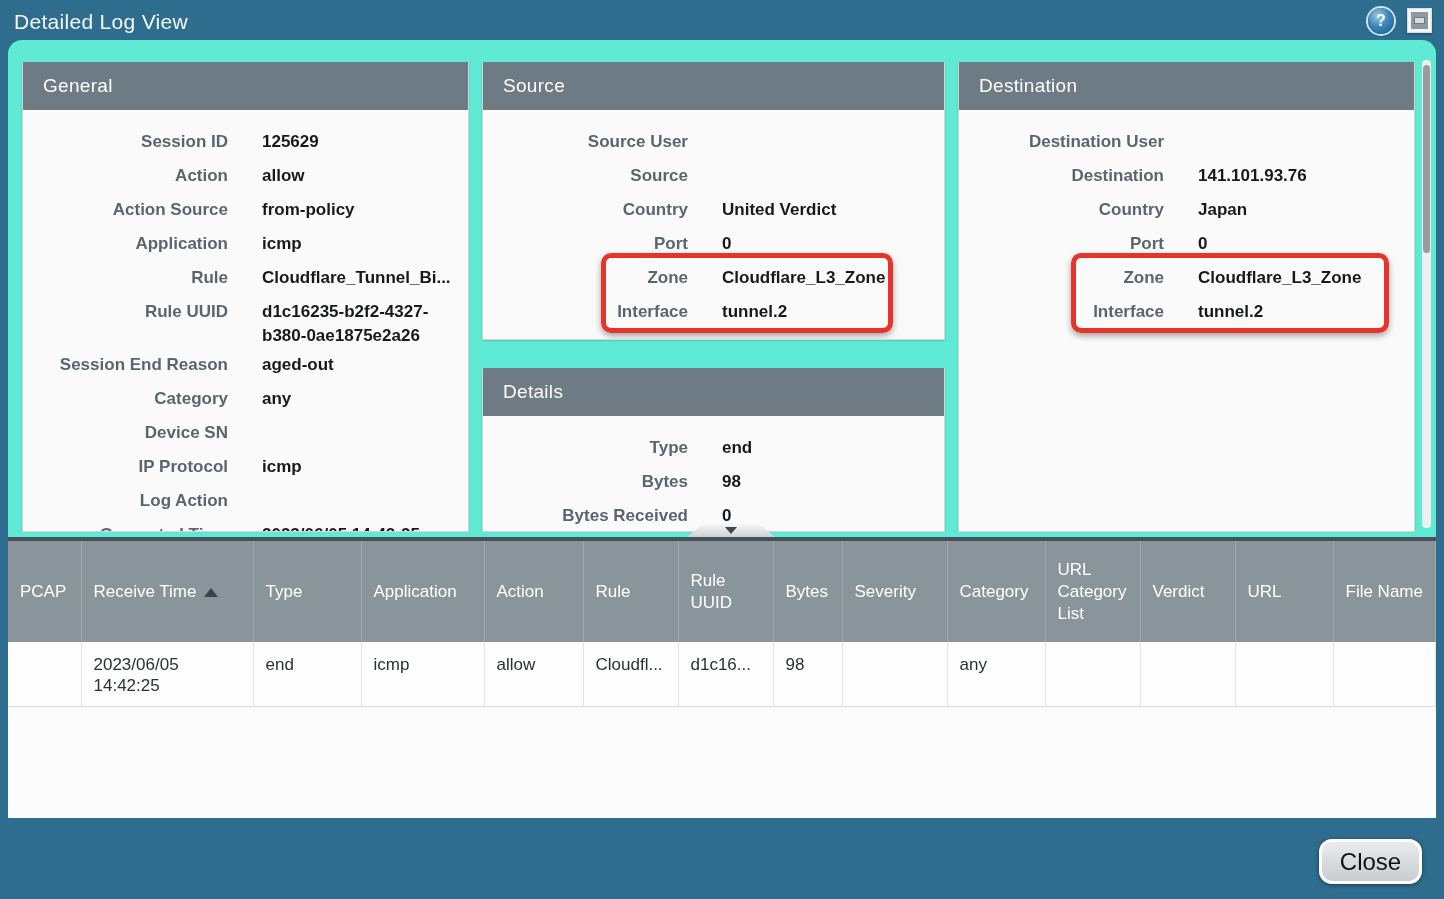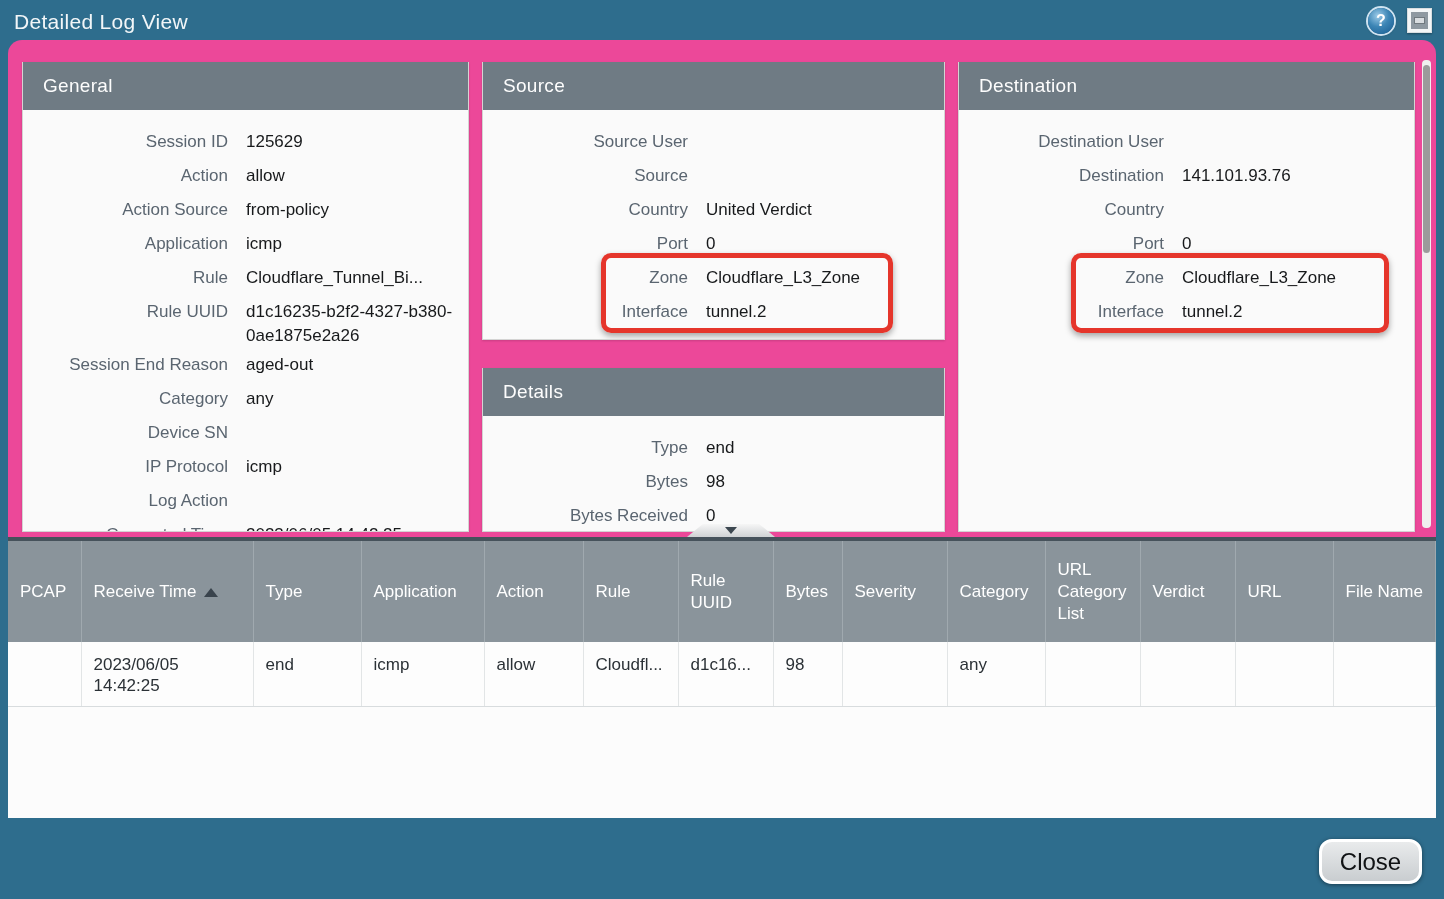--- a/index.html
+++ b/index.html
@@ -31,43 +31,43 @@
   }
   .window-icon .inner {
     width:17px; height:17px; background:#8f99a1;
     display:flex; align-items:center; justify-content:center;
   }
   .window-icon .pane { width:11px; height:7px; background:#d9dde0; border:1px solid #70797f; }
 
   
   .dialog {
     position:absolute; left:8px; top:40px; width:1428px; height:707px;
-    background:#ec4899; border-radius:14px;
+    background:#5eead4; border-radius:14px;
   }
 
   .panels-region { position:absolute; top:0; left:0; width:100%; height:492px; overflow:hidden; }
 
   .pcol { position:absolute; top:22px; }
   .col1 { left:14px;  width:447px; }
   .col2 { left:474px; width:463px; }
   .col3 { left:950px; width:457px; }
 
   .panel { background:#fafafa; border:1px solid #d4d4d3; border-top:none;
            position:relative; overflow:hidden; box-shadow:0 1px 2px rgba(0,0,0,.15); }
   .panel-head {
     background:#6f7b84; color:#fdfdfd; height:48px; line-height:48px;
     padding-left:20px; font-size:19px; font-weight:300; letter-spacing:.3px;
   }
   .tall { height:470px; }
   .source-panel { height:278px; }
   .details-panel { margin-top:28px; height:164px; }
 
   .panel-body { padding-top:15px; }
-  .frow { display:grid; grid-template-columns:205px 1fr; column-gap:18px;
-          min-height:34px; align-items:start; padding-top:5px; }
+  .frow { display:grid; grid-template-columns:205px 1fr; column-gap:34px;
+          min-height:34px; align-items:start; padding-top:5px;font-weight:bold; }
   .flabel { text-align:right; color:#5a6570; font-size:17px; line-height:24px; }
   .fvalue { color:#17191b; font-size:17px; line-height:24px; padding-right:9px; word-break:break-word; }
 
   .red-box {
     position:absolute; border:5px solid #e5352b; border-radius:10px;
     box-shadow:0 3px 6px rgba(0,0,0,.35); pointer-events:none;
   }
   .source-panel .red-box { left:118px; top:191px; width:292px; height:80px; }
   .dest-panel   .red-box { left:112px; top:191px; width:318px; height:80px; }
 
@@ -261,20 +261,21 @@
             <div class="frow">
               <span class="flabel">Destination User</span>
               <span class="fvalue"></span>
             </div>
             <div class="frow">
               <span class="flabel">Destination</span>
               <span class="fvalue">141.101.93.76</span>
             </div>
             <div class="frow">
               <span class="flabel">Country</span>
+              <span class="fvalue">Japan</span>
             </div>
             <div class="frow">
               <span class="flabel">Port</span>
               <span class="fvalue">0</span>
             </div>
             <div class="frow">
               <span class="flabel">Zone</span>
               <span class="fvalue">Cloudflare_L3_Zone</span>
             </div>
             <div class="frow">

